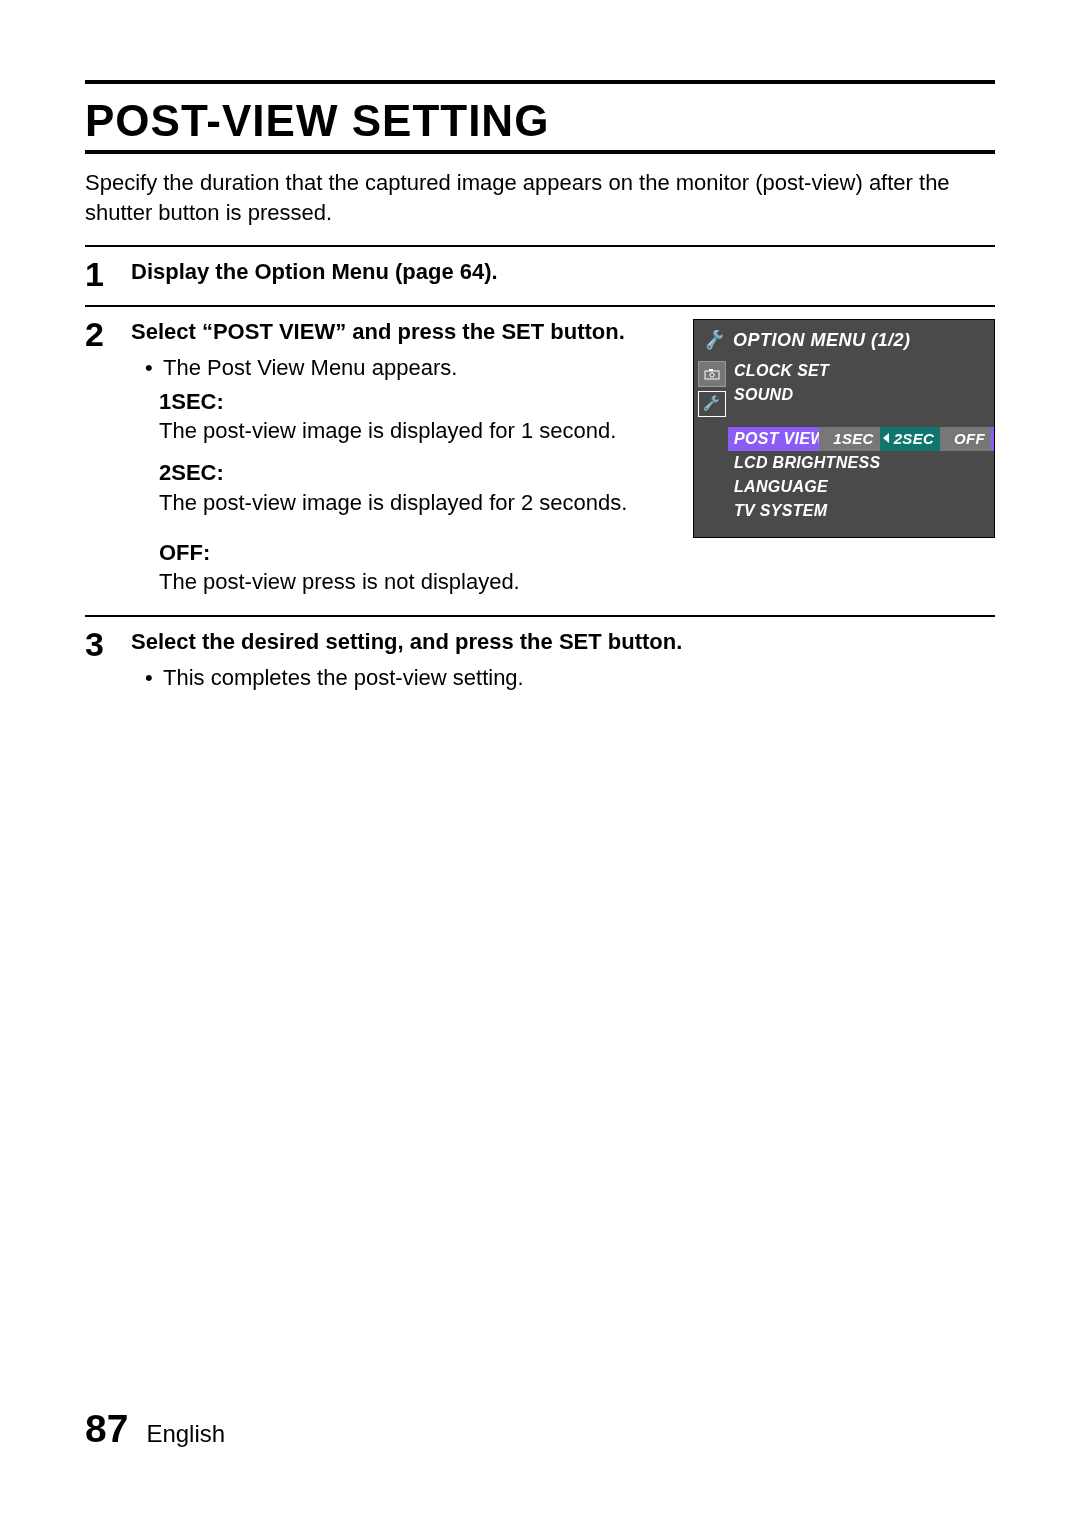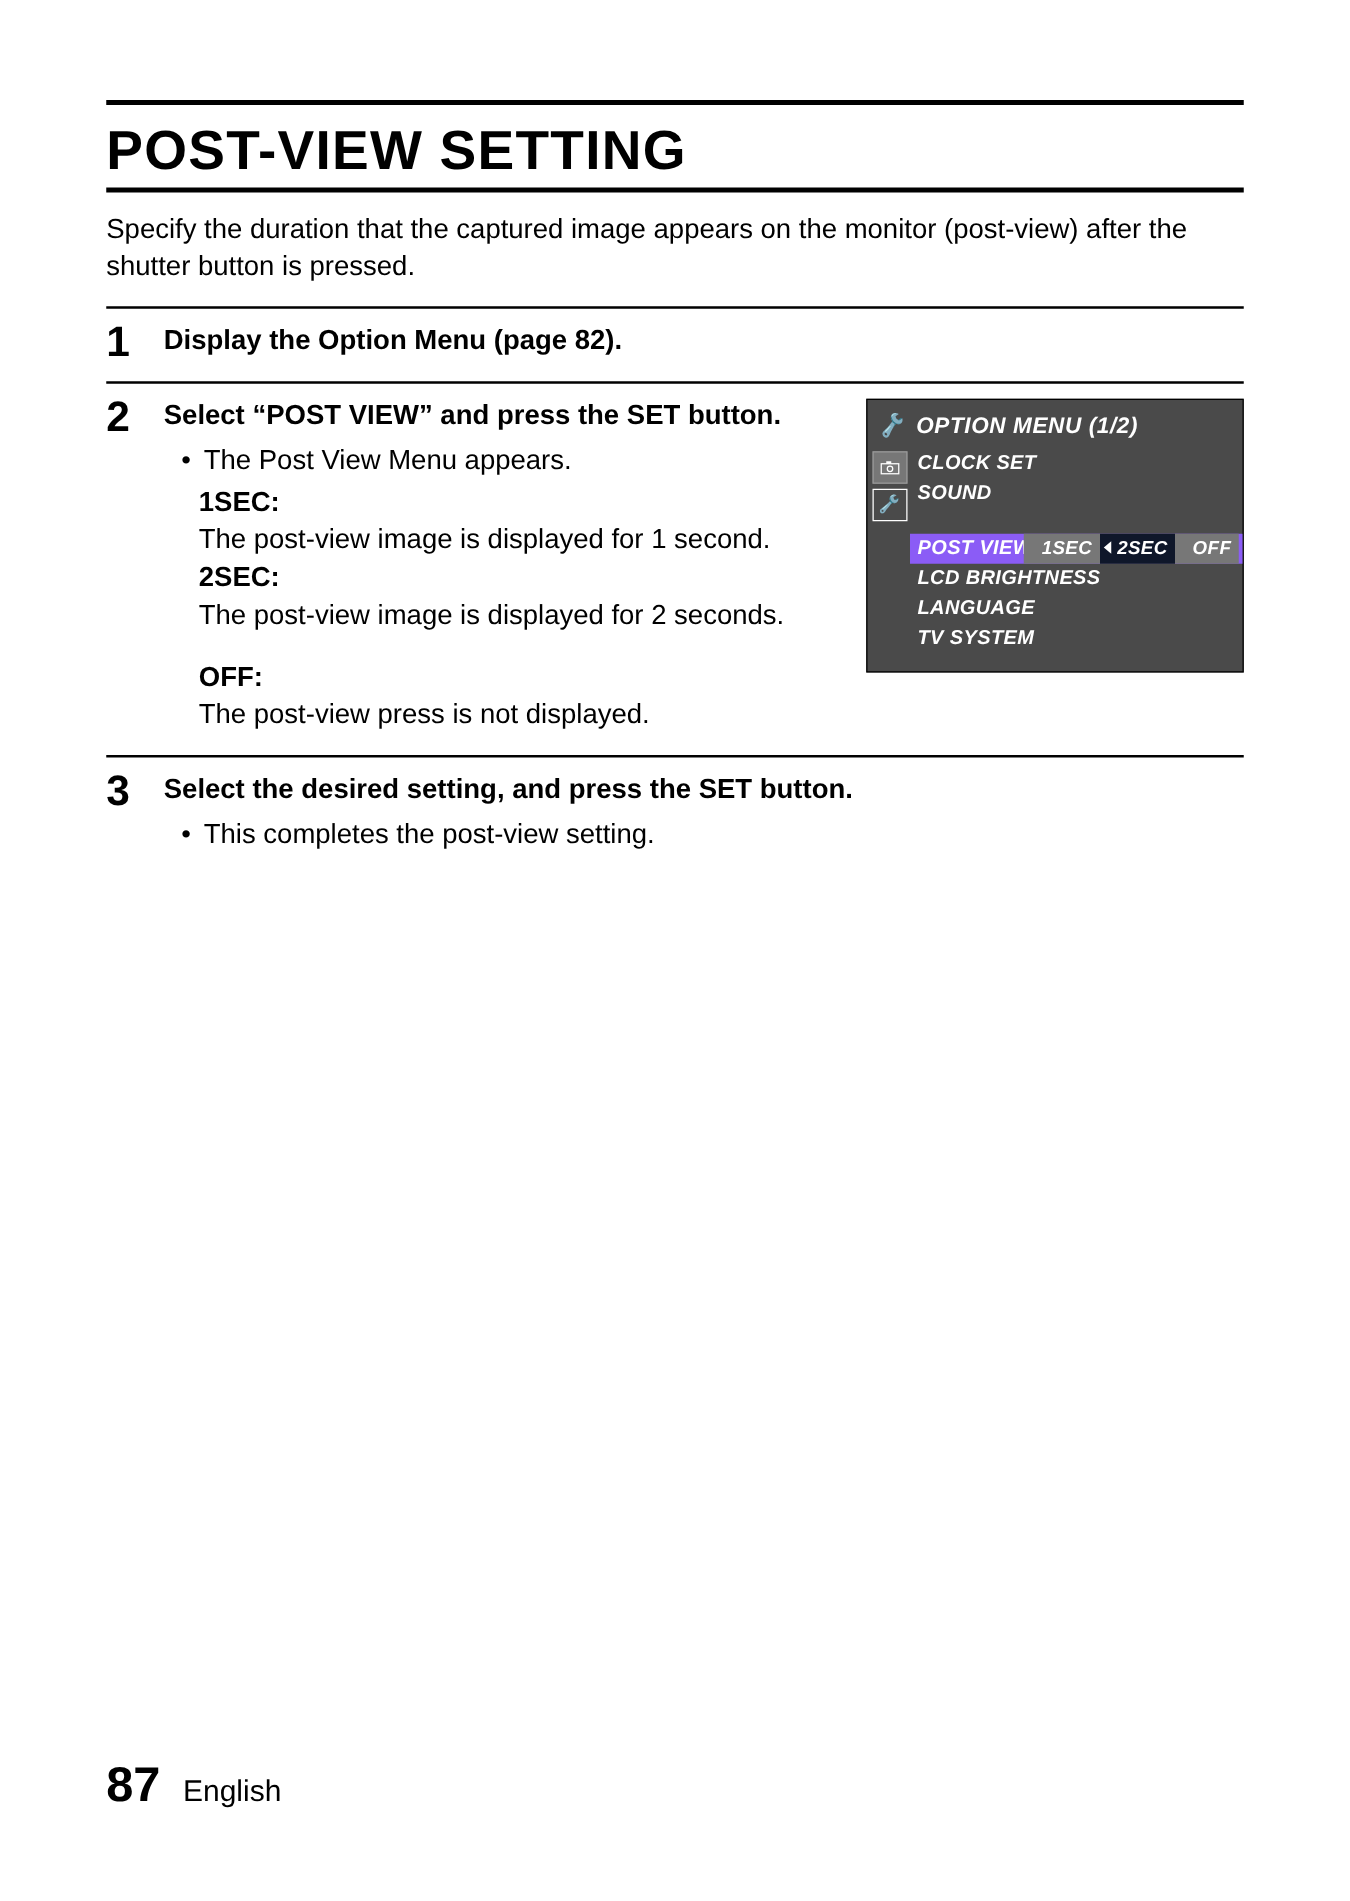--- a/index.html
+++ b/index.html
@@ -162,21 +162,21 @@
   }
   .popup-item {
     padding: 2px 6px 2px 14px;
     color:#fff;
     height: 20px;
     display:flex;
     align-items:center;
     position: relative;
   }
   .popup-item.sel {
-    background: #0f172a;
+    background: #0f766e;
     color:#fff;
   }
   .popup-item.sel::before {
     content:"";
     position:absolute;
     left:3px; top:6px;
     border-top:5px solid transparent;
     border-bottom:5px solid transparent;
     border-right:6px solid #fff;
   }
@@ -209,41 +209,41 @@
   <h1 class="title">POST-VIEW SETTING</h1>
   <hr class="rule">
 
   <p class="intro">Specify the duration that the captured image appears on the monitor (post-view) after the shutter button is pressed.</p>
 
   <hr class="rule-thin">
 
   <div class="step">
     <div class="step-num">1</div>
     <div class="step-body">
-      <div class="step-head">Display the Option Menu (page 82).</div>
+      <div class="step-head">Display the Option Menu (page 64).</div>
     </div>
   </div>
 
   <div style="height:14px"></div>
   <hr class="rule-thin">
 
   <div class="step">
     <div class="step-num">2</div>
     <div class="step-body step2-wrap">
       <div class="step2-text">
         <div class="step-head">Select “POST VIEW” and press the SET button.</div>
         <div class="bullet">
           <div class="bullet-row">
             <span class="bullet-dot">•</span>
             <span>The Post View Menu appears.</span>
           </div>
           <div class="sub-indent">
             <div class="opt-label">1SEC:</div>
             <div>The post-view image is displayed for 1 second.</div>
-            <div class="opt-label" style="margin-top:1px">2SEC:</div>
+            <div class="opt-label" style="margin-top:12px">2SEC:</div>
             <div>The post-view image is displayed for 2 seconds.</div>
             <div class="opt-label" style="margin-top:20px">OFF:</div>
             <div>The post-view press is not displayed.</div>
           </div>
         </div>
       </div>
 
       <div class="osd">
         <div class="osd-title">
           <span class="wrench">🔧</span>

